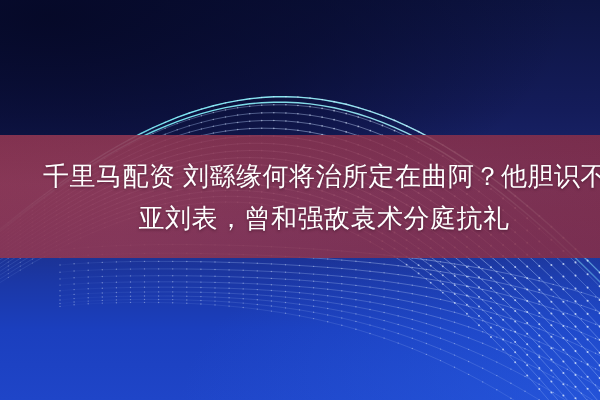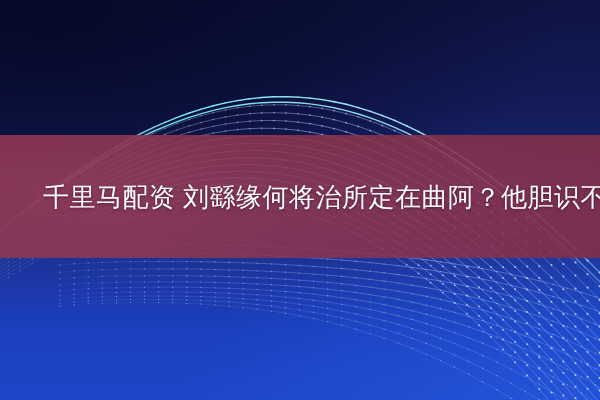--- a/index.html
+++ b/index.html
@@ -1483,15 +1483,16 @@
         <circle cx="595.5" cy="401.9" r="0.7" fill-opacity="0.4"></circle>
       </g>
   </svg>
 
   <div class="banner">
     <div class="banner-shade"></div>
   </div>
 
   <div class="title-wrap">
     <div class="title-line l1">千里马配资 刘繇缘何将治所定在曲阿？他胆识不</div>
+    <div class="title-line l2">亚刘表，曾和强敌袁术分庭抗礼</div>
   </div>
 
 </div>
 
 </body></html>

